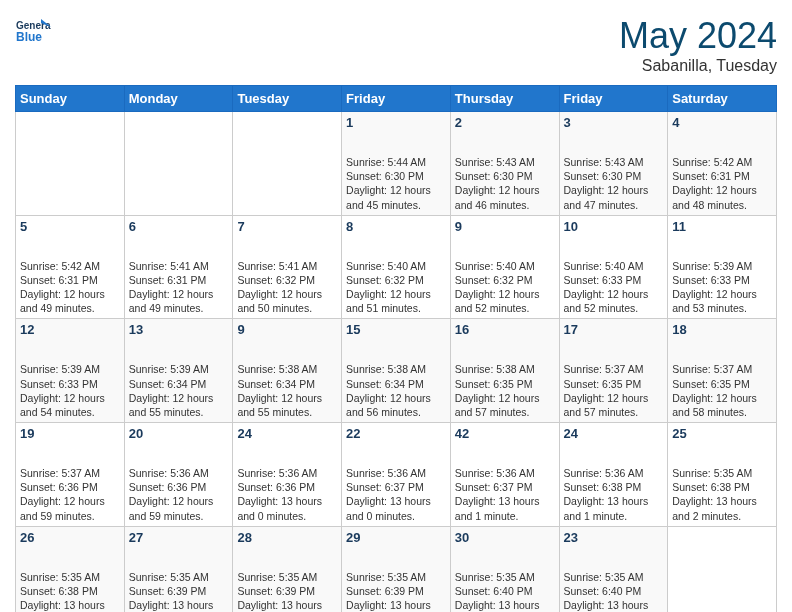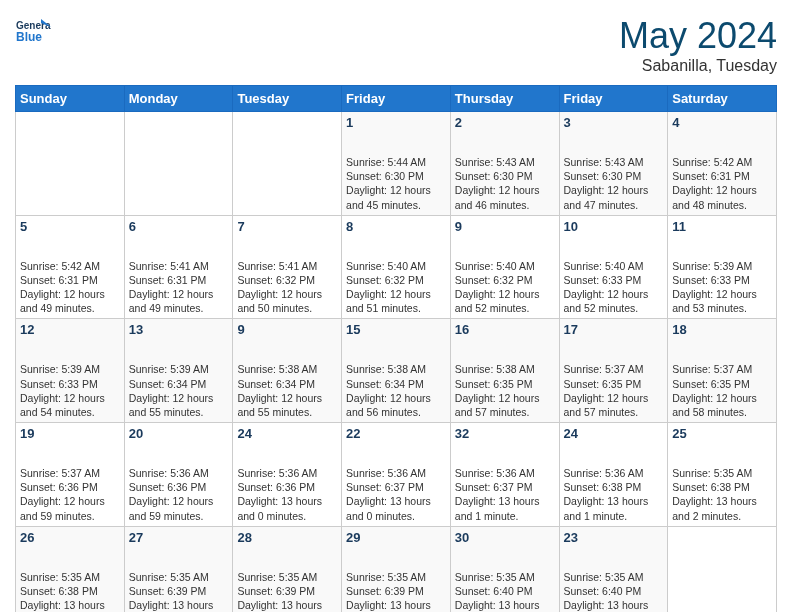--- a/index.html
+++ b/index.html
@@ -202,21 +202,21 @@
         </td>
         <td>
           <span class="day-number">24</span>
           <div class="day-info">Sunrise: 5:36 AM<br>Sunset: 6:36 PM<br>Daylight: 13 hours<br>and 0 minutes.</div>
         </td>
         <td>
           <span class="day-number">22</span>
           <div class="day-info">Sunrise: 5:36 AM<br>Sunset: 6:37 PM<br>Daylight: 13 hours<br>and 0 minutes.</div>
         </td>
         <td>
-          <span class="day-number">32</span>
+          <span class="day-number">42</span>
           <div class="day-info">Sunrise: 5:36 AM<br>Sunset: 6:37 PM<br>Daylight: 13 hours<br>and 1 minute.</div>
         </td>
         <td>
           <span class="day-number">24</span>
           <div class="day-info">Sunrise: 5:36 AM<br>Sunset: 6:38 PM<br>Daylight: 13 hours<br>and 1 minute.</div>
         </td>
         <td>
           <span class="day-number">25</span>
           <div class="day-info">Sunrise: 5:35 AM<br>Sunset: 6:38 PM<br>Daylight: 13 hours<br>and 2 minutes.</div>
         </td>

